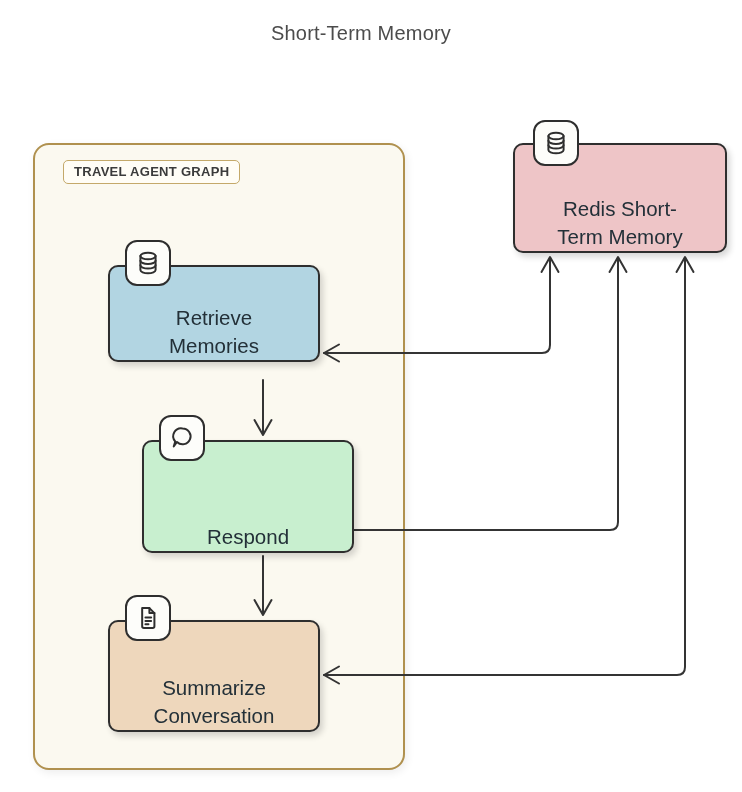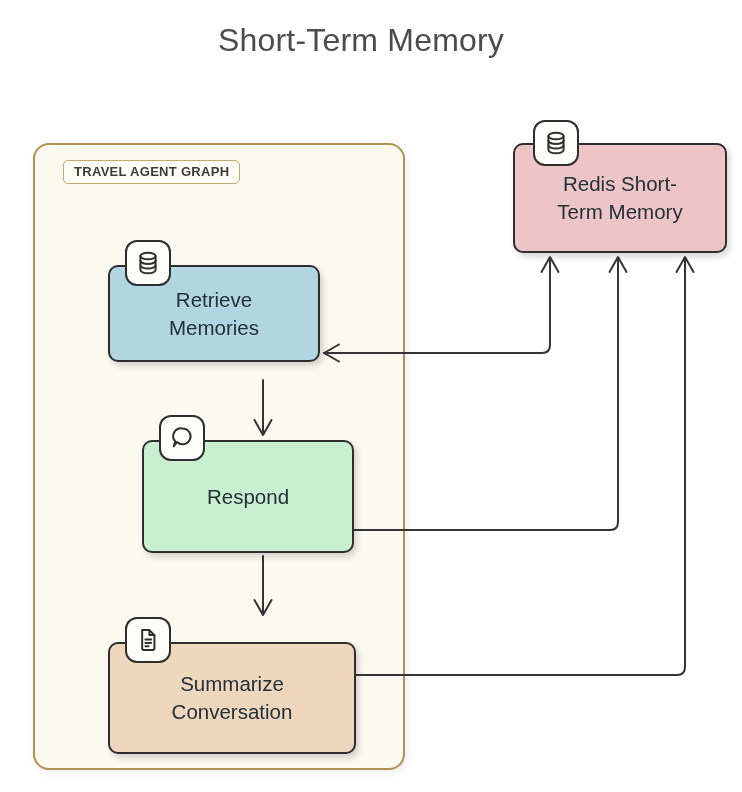--- a/index.html
+++ b/index.html
@@ -31,21 +31,21 @@
     height: 792px;
     background: var(--page-bg);
     overflow: hidden;
   }
   .diagram-title {
     position: absolute;
     top: 22px;
     left: 0;
     width: 722px;
     text-align: center;
-    font-size: 32px;
+    font-size: 20px;
     font-weight: 500;
     color: var(--title-color);
     letter-spacing: 0.2px;
   }
   .container-box {
     position: absolute;
     left: 33px;
     top: 143px;
     width: 372px;
     height: 627px;
@@ -81,21 +81,21 @@
     stroke-width: 2;
     fill: none;
     stroke-linecap: round;
     stroke-linejoin: round;
   }
   .node {
     position: absolute;
     border: 2.5px solid var(--node-border);
     border-radius: 10px;
     display: flex;
-    align-items: center;
+    align-items: flex-end;
     justify-content: center;
     text-align: center;
     box-shadow: 3px 4px 6px rgba(0,0,0,0.16);
     z-index: 3;
   }
   .node-label {
     font-size: 20.5px;
     line-height: 28px;
     color: var(--node-text);
     white-space: pre-line;
@@ -119,21 +119,21 @@
     stroke: var(--node-border);
     stroke-width: 1.7;
     fill: none;
     stroke-linecap: round;
     stroke-linejoin: round;
   }
   .node-redis     { left: 513px; top: 143px; width: 214px; height: 110px; background: var(--redis-fill); }
   .node-redis .badge { left: 18px; top: -25px; }
   .node-retrieve  { left: 108px; top: 265px; width: 212px; height: 97px; background: var(--retrieve-fill); }
   .node-respond   { left: 108px; top: 440px; width: 212px; height: 113px; background: var(--respond-fill); margin-left: 34px; }
-  .node-summarize { left: 108px; top: 620px; width: 248px; height: 112px; background: var(--summarize-fill); margin-top: 22px; }
+  .node-summarize { left: 108px; top: 620px; width: 212px; height: 112px; background: var(--summarize-fill); }
 </style>
 </head>
 <body>
 
 <div class="page">
 
   <div class="diagram-title">Short-Term Memory</div>
 
   <div class="container-box">
     <div class="chip">TRAVEL AGENT GRAPH</div>

